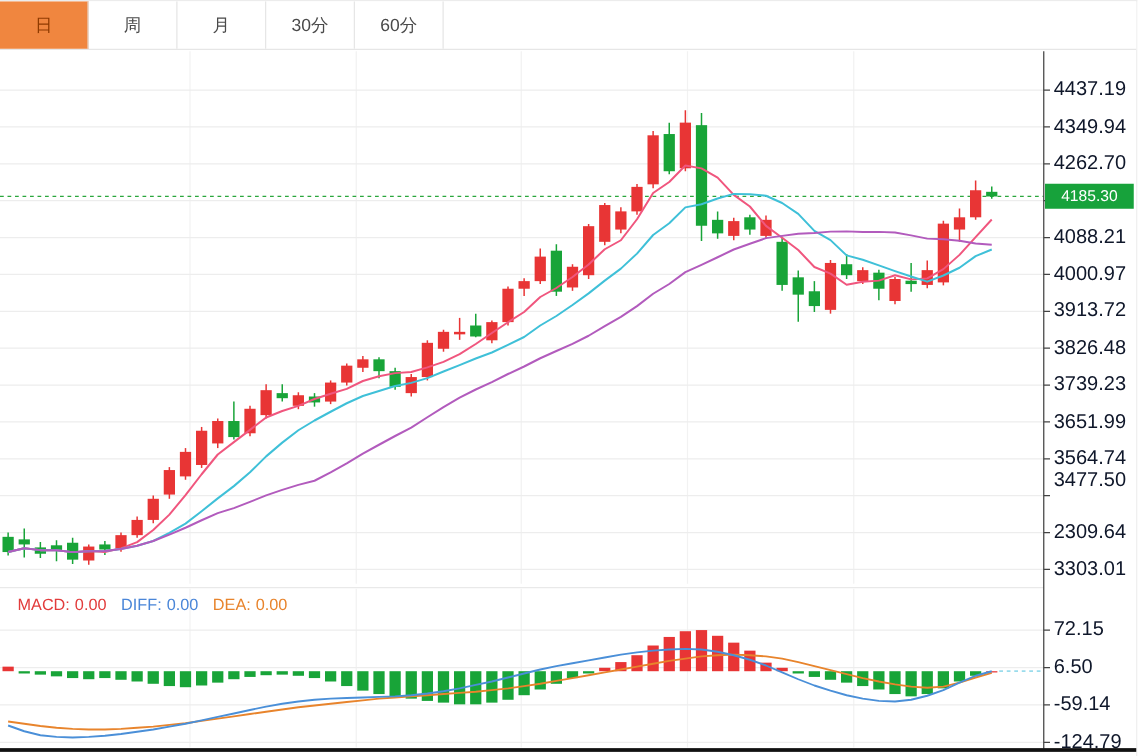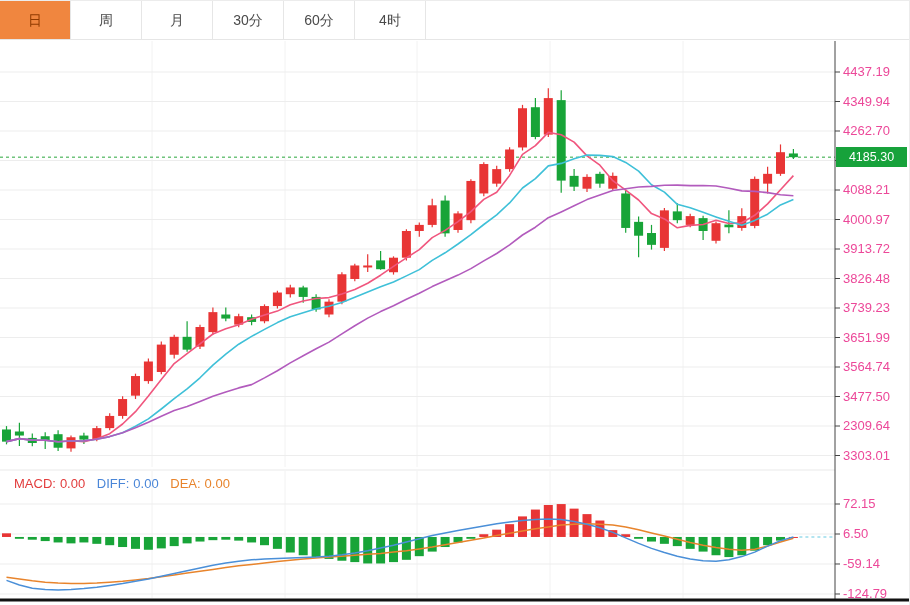--- a/index.html
+++ b/index.html
@@ -19,21 +19,21 @@
   .grp{margin-right:12px;}
   .lg-label{color:#333;}
   .lg-green{color:#21a53e;}
   .ma5{color:#f0567e;}
   .ma10{color:#3fc0d8;}
   .ma20{color:#b25bbd;}
   .macd-r{color:#e23c3c;}
   .diff-b{color:#4a86d8;}
   .dea-o{color:#e8842c;}
   
-  .ylabel{position:absolute;left:843px;font-size:13px;color:#ec4899;z-index:3;height:16px;line-height:16px;}
+  .ylabel{position:absolute;left:843px;font-size:16px;color:#0f172a;z-index:3;height:16px;line-height:16px;}
   .price-tag{position:absolute;left:836px;top:146px;width:71px;height:20px;background:#17a23b;color:#fff;
              font-size:12.5px;line-height:20px;text-align:center;z-index:4;}
 </style>
 </head>
 <body>
 
 <div id="app">
 
   <div id="chart-wrap">
     <svg id="chart" width="910" height="605" viewBox="0 0 910 605">
@@ -281,21 +281,20 @@
         <rect x="0" y="597.5" width="910" height="3" fill="#111111"></rect>
       </svg>
   </div>
 
   <div class="tabbar">
       <div class="tab active">日</div>
       <div class="tab">周</div>
       <div class="tab">月</div>
       <div class="tab">30分</div>
       <div class="tab">60分</div>
-      <div class="tab">4时</div>
     </div>
 
 
 
   <div class="legend" style="left:14px;top:475px;">
     <span class="grp"><span class="macd-r">MACD:</span><span class="macd-r">0.00</span></span>
     <span class="grp"><span class="diff-b">DIFF:</span><span class="diff-b">0.00</span></span>
     <span class="grp"><span class="dea-o">DEA:</span><span class="dea-o">0.00</span></span>
   </div>
 
@@ -305,21 +304,21 @@
       <div class="ylabel" style="top: 63px;">4437.19</div>
       <div class="ylabel" style="top: 93px;">4349.94</div>
       <div class="ylabel" style="top: 122px;">4262.70</div>
       <div class="ylabel" style="top: 181px;">4088.21</div>
       <div class="ylabel" style="top: 211px;">4000.97</div>
       <div class="ylabel" style="top: 240px;">3913.72</div>
       <div class="ylabel" style="top: 270px;">3826.48</div>
       <div class="ylabel" style="top: 299px;">3739.23</div>
       <div class="ylabel" style="top: 329px;">3651.99</div>
       <div class="ylabel" style="top: 358px;">3564.74</div>
-      <div class="ylabel" style="top: 388px;">3477.50</div>
+      <div class="ylabel" style="top: 376px;">3477.50</div>
       <div class="ylabel" style="top: 417px;">2309.64</div>
       <div class="ylabel" style="top: 447px;">3303.01</div>
       <div class="ylabel" style="top: 495px;">72.15</div>
       <div class="ylabel" style="top: 525px;">6.50</div>
       <div class="ylabel" style="top: 555px;">-59.14</div>
       <div class="ylabel" style="top: 585px;">-124.79</div>
     </div>
 </div>
 
 </body></html>

